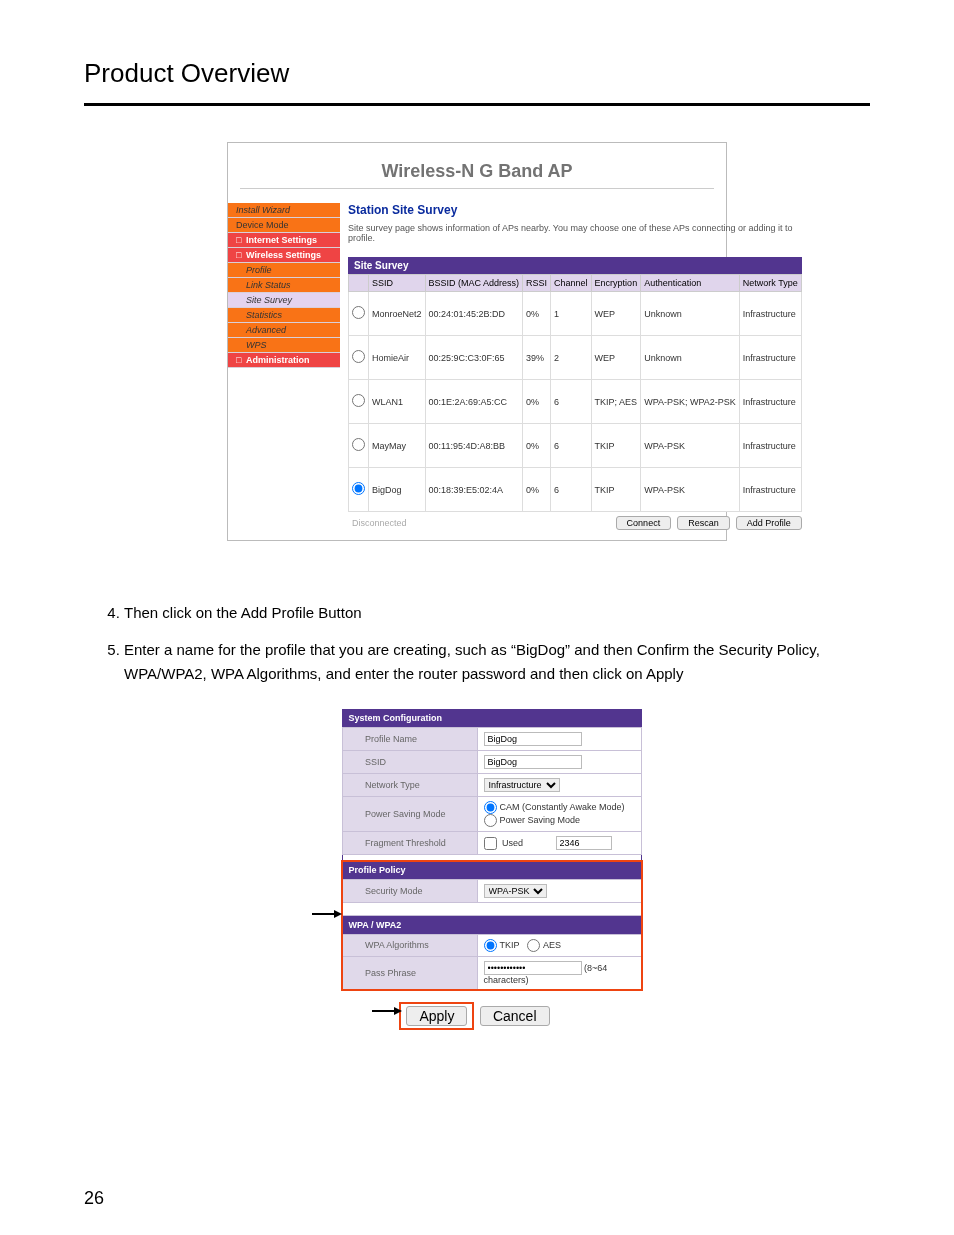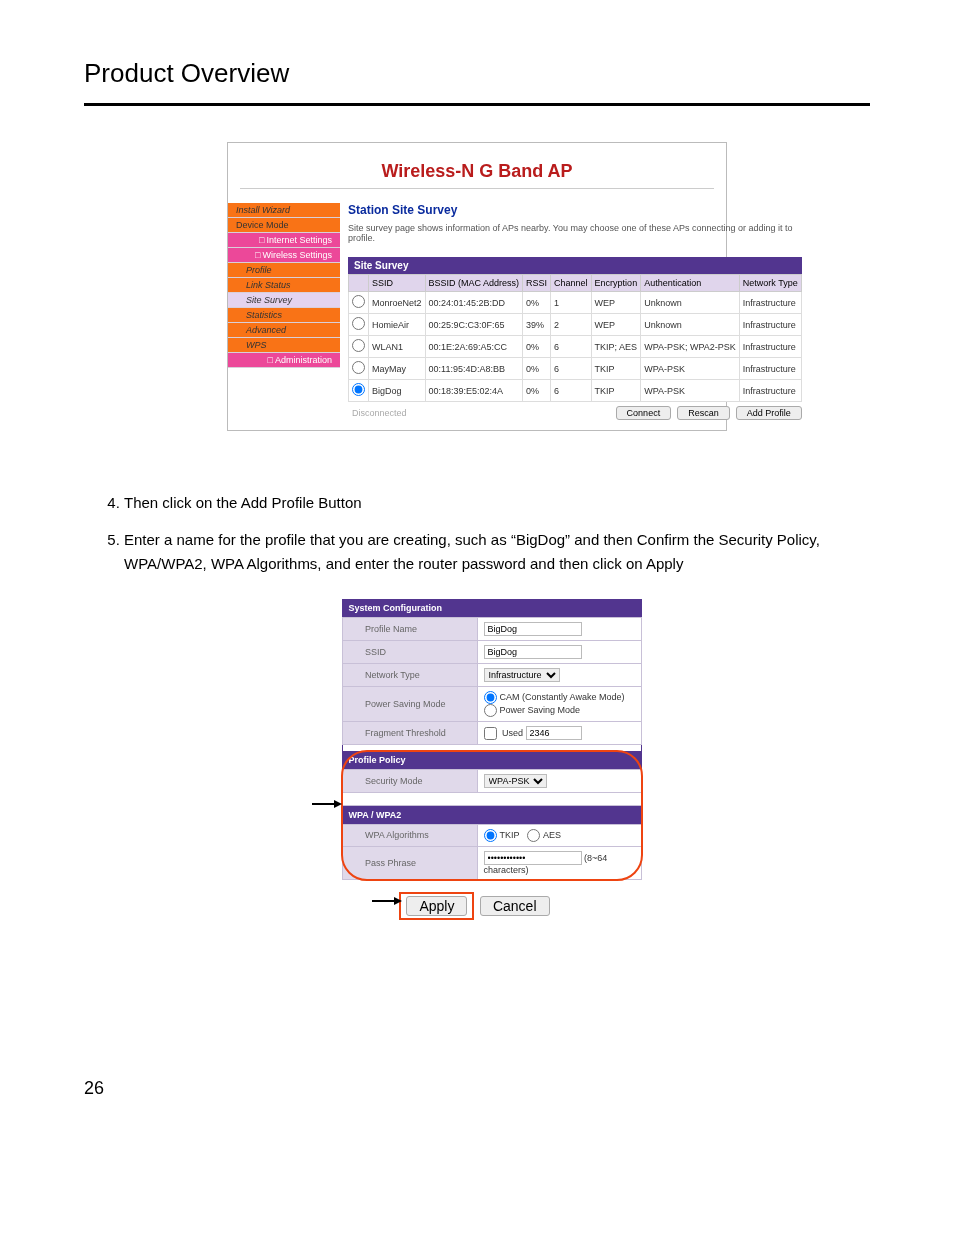--- a/index.html
+++ b/index.html
@@ -35,21 +35,21 @@
     background: #fff;
   }
   .shot1-banner {
     padding: 18px 0 14px;
     text-align: center;
   }
   .shot1-banner-text {
     font-family: Arial, Helvetica, sans-serif;
     font-size: 18px;
     font-weight: 700;
-    color: #b91c1c;
+    color: #737373;
   }
   .shot1-banner-hr {
     border: none;
     border-top: 1px solid #ccc;
     margin: 6px 12px 0;
   }
   .shot1-body {
     display: flex;
   }
   .shot1-nav {
@@ -60,21 +60,21 @@
   .shot1-nav .nav-item {
     font-family: Verdana, sans-serif;
     font-size: 9px;
     padding: 2px 8px;
     border-bottom: 1px solid #d9cfd9;
     color: #333;
     background: #f97316;
     cursor: pointer;
   }
   .shot1-nav .nav-item.italic { font-style: italic; }
-  .shot1-nav .nav-item.group { background: #ec4899; color: #fff; font-weight: 400; text-align: right; }
+  .shot1-nav .nav-item.group { background: #ef4444; color: #fff; font-weight: 700; }
   .shot1-nav .nav-item.sub { padding-left: 18px; font-style: italic; }
   .shot1-nav .nav-item.highlight { background: #e4d3ef; font-style: italic; }
   .shot1-nav .tree-icon { display:inline-block; width:8px; margin-right:2px; }
 
   .shot1-main {
     flex: 1;
     padding: 0 6px 10px 8px;
   }
   .shot1-main h2 {
     font-family: Arial, sans-serif;
@@ -105,21 +105,21 @@
     background: #e0d5ec;
     color: #000;
     font-weight: 400;
     padding: 3px 3px;
     border: 1px solid #ccc;
     text-align: left;
     white-space: nowrap;
   }
   table.survey td {
     border: 1px solid #ddd;
-    padding: 3px 3px;
+    padding: 14px 3px;
     color: #333;
     white-space: nowrap;
     background:#fff;
   }
   table.survey td.radio { width: 14px; text-align: center; }
   .shot1-footer {
     display: flex;
     align-items: center;
     padding-top: 4px;
     gap: 6px;
@@ -159,21 +159,20 @@
     width: 300px;
     margin-left: 30px;
     font-family: Verdana, Arial, sans-serif;
     font-size: 9px;
     box-shadow: 0 0 0 1px #52358f inset;
   }
   table.cfg {
     width: 100%;
     border-collapse: collapse;
     font-size: 9px;
-    border-radius: 25px;
   }
   table.cfg th.section {
     background: #52358f;
     color: #fff;
     font-weight: 700;
     text-align: left;
     padding: 4px 6px;
   }
   table.cfg td.label {
     color: #666;
@@ -374,21 +373,21 @@
           <td class="label">Power Saving Mode</td>
           <td class="value">
             <label><input type="radio" class="rad" name="pwr" checked="" style=""><span>CAM (Constantly Awake Mode)</span></label><br>
             <label><input type="radio" class="rad" name="pwr" style=""><span>Power Saving Mode</span></label>
           </td>
         </tr>
         <tr>
           <td class="label">Fragment Threshold</td>
           <td class="value">
             <input type="checkbox" class="chk" style=""> <span>Used</span>
-            <input type="text" style="width: 48px;" value="2346">
+            <input type="text" style="width: 48px; margin-left: 30px;" value="2346">
           </td>
         </tr>
       </tbody>
         </table>
 
       <table class="cfg outline-red" style="margin-top:6px;">
         <tbody>
             <tr>
               <th class="section" colspan="2">Profile Policy</th>
             </tr>

